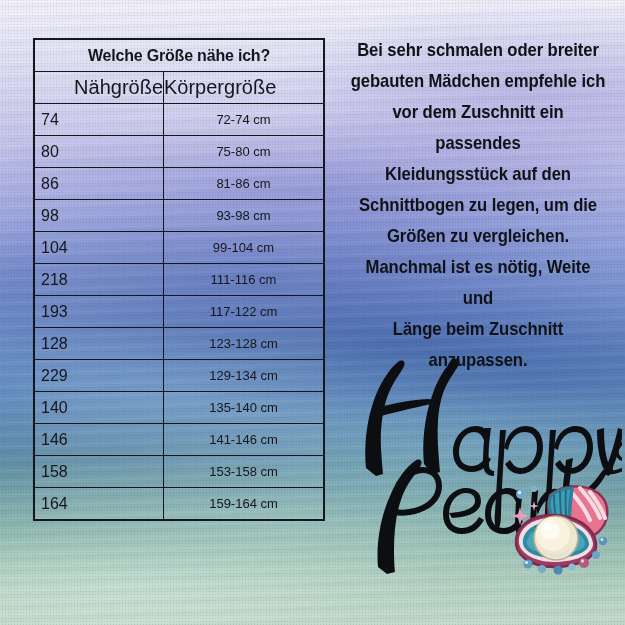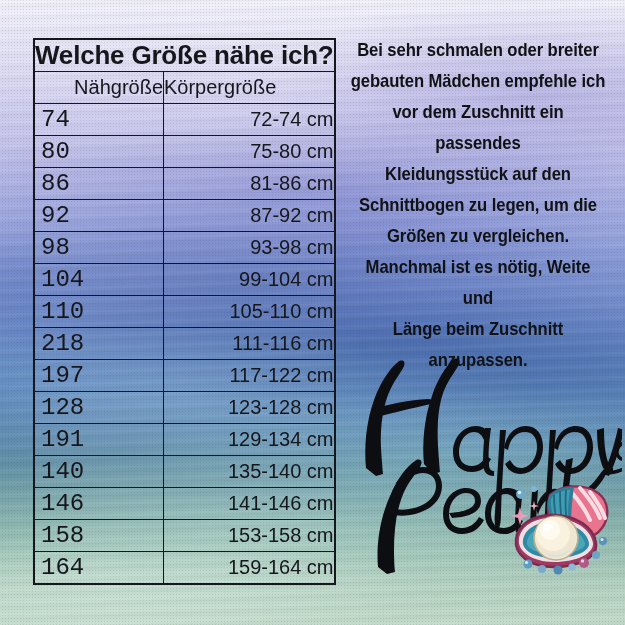--- a/index.html
+++ b/index.html
@@ -101,41 +101,40 @@
     background: rgba(255,255,255,0.06);
   }
   #size-table td {
     border: 1.5px solid #16171c;
     padding: 0;
     height: 31px;
     color: #16171c;
     white-space: nowrap;
   }
   .tbl-title {
-    font-size: 26px;
+    font-size: 16px;
     font-weight: bold;
     text-align: center;
     letter-spacing: -0.2px;
   }
   .col-head {
     font-size: 20px;
     font-weight: normal;
   }
   .col-head.left { text-align: right; padding-left: 6px !important; }
   .col-head.right { text-align: left; }
   .cell-size {
-    font-size: 24px;
+    font-size: 16px;
     text-align: left;
     padding-left: 6px !important;
     width: 122px;
-    font-family: Liberation Mono, monospace;
   }
   .cell-height {
-    font-size: 20px;
-    text-align: right;
+    font-size: 13px;
+    text-align: center;
   }
 
   
   #note {
     position: absolute;
     left: 334px;
     top: 34px;
     width: 288px;
     text-align: center;
     color: #111216;
@@ -194,49 +193,41 @@
       </tr>
       <tr>
         <td class="cell-size">80</td>
         <td class="cell-height">75-80 cm</td>
       </tr>
       <tr>
         <td class="cell-size">86</td>
         <td class="cell-height">81-86 cm</td>
       </tr>
       <tr>
-        <td class="cell-size">92</td>
-        <td class="cell-height">87-92 cm</td>
-      </tr>
-      <tr>
         <td class="cell-size">98</td>
         <td class="cell-height">93-98 cm</td>
       </tr>
       <tr>
         <td class="cell-size">104</td>
         <td class="cell-height">99-104 cm</td>
       </tr>
       <tr>
-        <td class="cell-size">110</td>
-        <td class="cell-height">105-110 cm</td>
-      </tr>
-      <tr>
         <td class="cell-size">218</td>
         <td class="cell-height">111-116 cm</td>
       </tr>
       <tr>
-        <td class="cell-size">197</td>
+        <td class="cell-size">193</td>
         <td class="cell-height">117-122 cm</td>
       </tr>
       <tr>
         <td class="cell-size">128</td>
         <td class="cell-height">123-128 cm</td>
       </tr>
       <tr>
-        <td class="cell-size">191</td>
+        <td class="cell-size">229</td>
         <td class="cell-height">129-134 cm</td>
       </tr>
       <tr>
         <td class="cell-size">140</td>
         <td class="cell-height">135-140 cm</td>
       </tr>
       <tr>
         <td class="cell-size">146</td>
         <td class="cell-height">141-146 cm</td>
       </tr>

